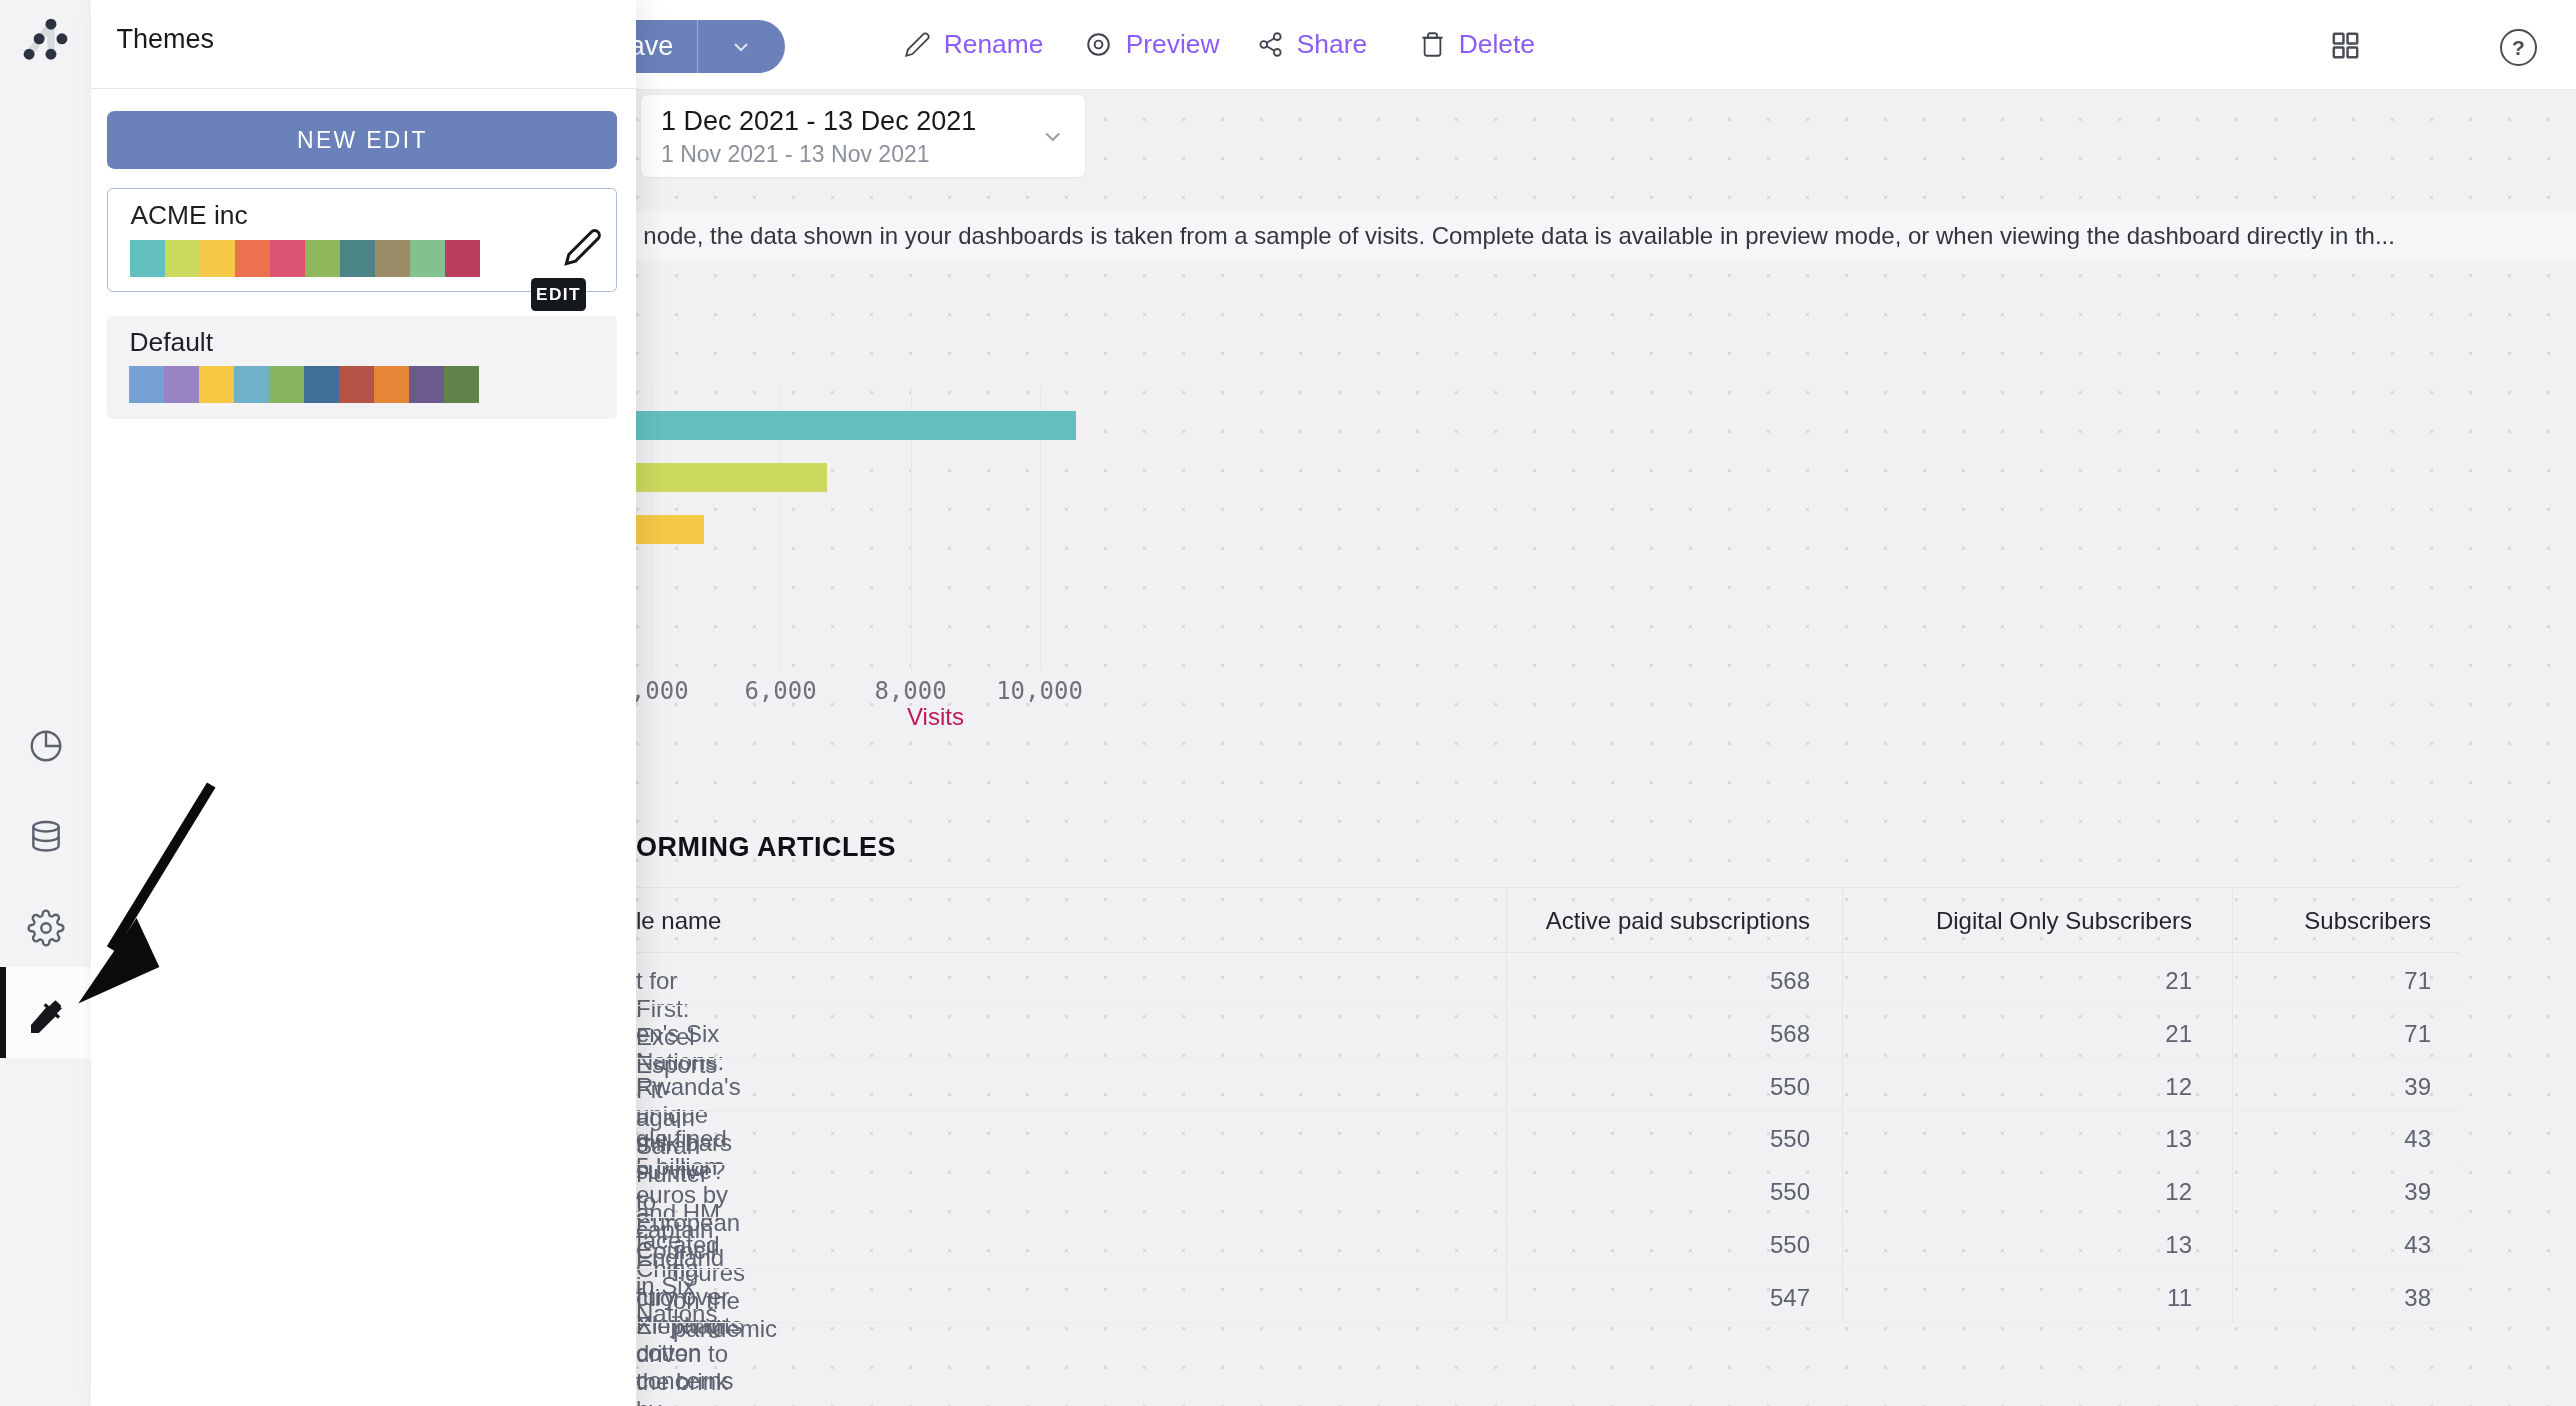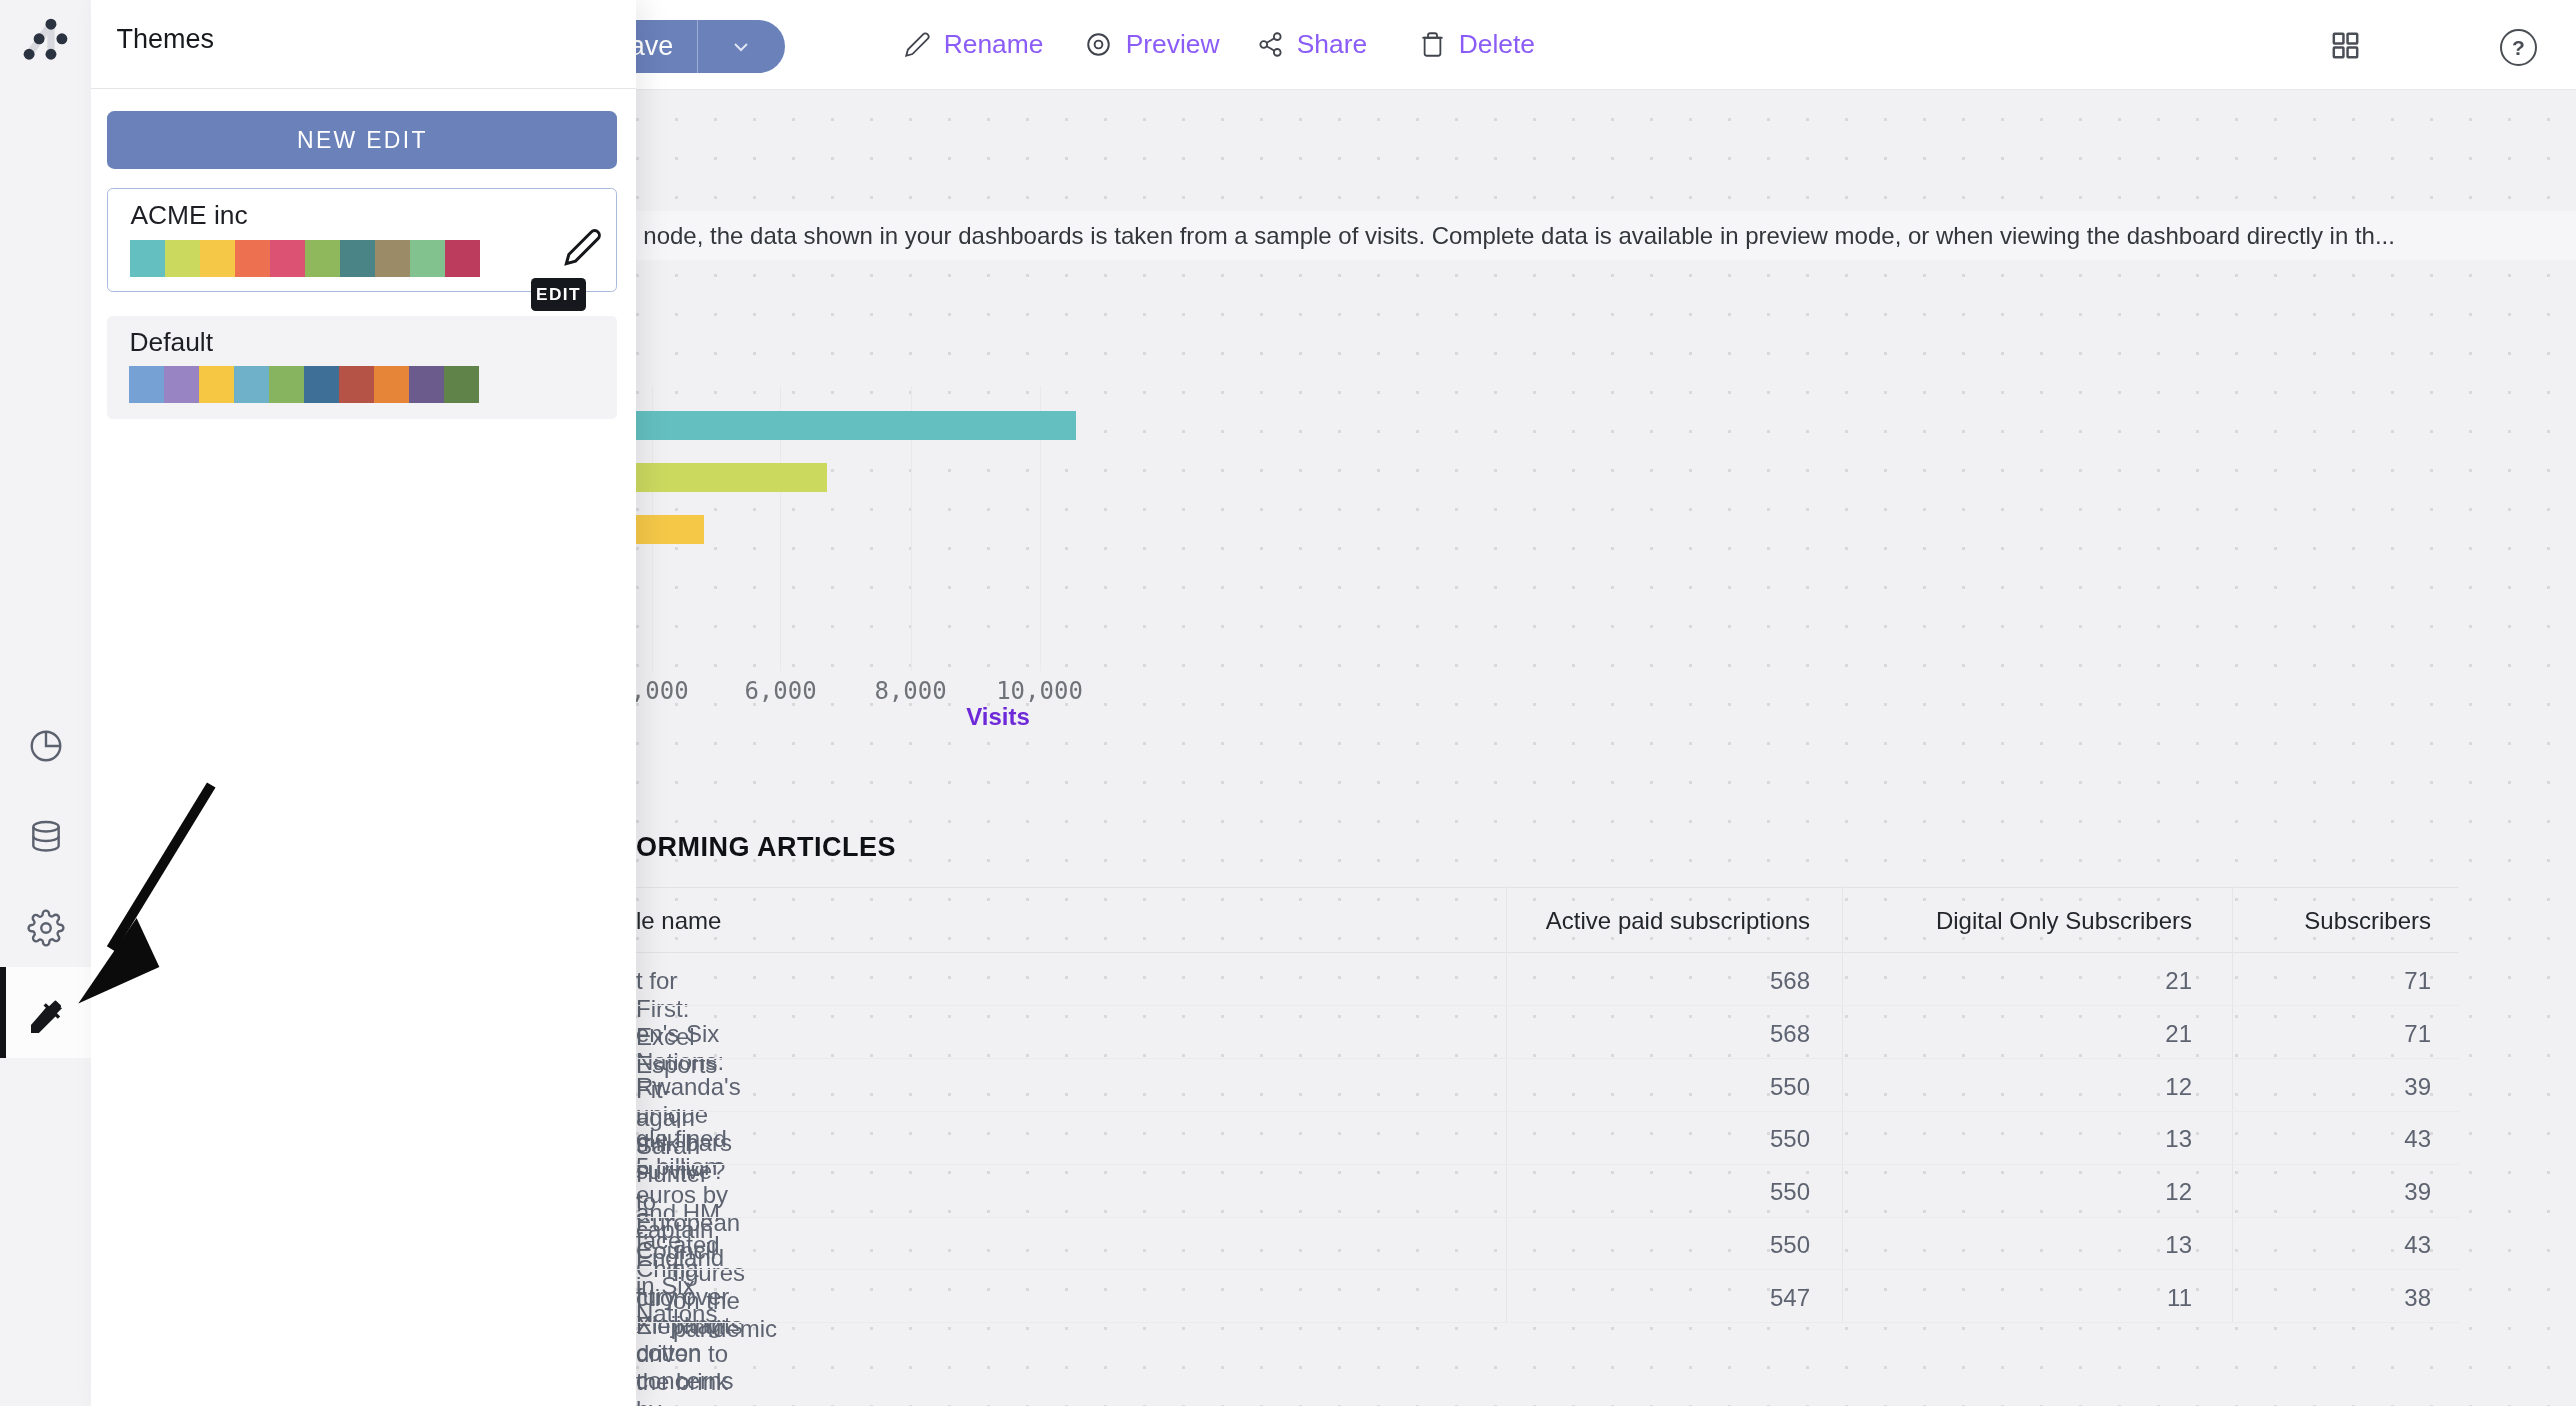--- a/index.html
+++ b/index.html
@@ -121,39 +121,46 @@
     <span>New</span>
     <span style="font-size:31px;color:#3a3d44;">+</span>
   </div>
 
   <div class="abs content"></div>
 
   <div class="abs banner">
     <span>node, the data shown in your dashboards is taken from a sample of visits. Complete data is available in preview mode, or when viewing the dashboard directly in th...</span>
   </div>
 
+  <div class="abs card date-card">
+    <span class="abs date-primary">1 Dec 2021 - 13 Dec 2021</span>
+    <span class="abs date-secondary">1 Nov 2021 - 13 Nov 2021</span>
+    <svg class="abs" style="left:399px;top:29px;" width="25.5" height="25.5" viewBox="0 0 24 24" fill="none" stroke="#9aa0a8" stroke-width="2">
+        <polyline points="6 9 12 15 18 9"></polyline>
+      </svg>
+  </div>
 
   <div class="abs card" style="left:510px;top:304px;width:603px;height:430px;">
     <div class="abs" style="left:0;top:66px;width:603px;height:0.9px;background:#e8e8ea;"></div>
   </div>
 
   <div class="abs gridv" style="left:652px;top:386px;height:285px;z-index:2;"></div>
   <div class="abs gridv" style="left:780px;top:386px;height:285px;z-index:2;"></div>
   <div class="abs gridv" style="left:911px;top:386px;height:285px;z-index:2;"></div>
   <div class="abs gridv" style="left:1040px;top:386px;height:285px;z-index:2;"></div>
   <div id="visits-bars" class="abs" style="left:0;top:0;z-index:3;">
       <div class="bar" style="top: 411px; width: 566px; background: rgb(100, 191, 192);"></div>
       <div class="bar" style="top: 463px; width: 317px; background: rgb(203, 217, 95);"></div>
       <div class="bar" style="top: 515px; width: 194px; background: rgb(245, 200, 72);"></div>
     </div>
   <div class="abs mono" style="left:616px;top:677px;width:73px;text-align:center;font-size:24px;z-index:2;">4,000</div>
   <div class="abs mono" style="left:744px;top:677px;width:73px;text-align:center;font-size:24px;z-index:2;">6,000</div>
   <div class="abs mono" style="left:874px;top:677px;width:73px;text-align:center;font-size:24px;z-index:2;">8,000</div>
   <div class="abs mono" style="left:994px;top:677px;width:91px;text-align:center;font-size:24px;z-index:2;">10,000</div>
-  <div class="abs" style="left:907px;top:703px;width:182px;text-align:center;font-size:24px;color:#6d28d9;z-index:2;font-weight:bold;">Visits</div>
+  <div class="abs" style="left:907px;top:703px;width:182px;text-align:left;font-size:24px;color:#be185d;z-index:2;">Visits</div>
 
   <div class="abs card" style="left:1224px;top:304px;width:981px;height:439px;">
     <div class="abs" style="left:37px;top:20px;font-size:27px;font-weight:bold;letter-spacing:0.5px;color:#0f1114;">VIDEO CONTENTS</div>
     <div class="abs" style="left:0;top:66px;width:981px;height:0.9px;background:#e8e8ea;"></div>
     <div class="abs" style="left:37px;top:95px;font-size:24.6px;color:#2f3237;">AV - Time spent</div>
 
     <div class="abs mono" style="left:27px;top:147px;width:119px;text-align:right;font-size:23px;">00:04:10</div>
     <div class="abs mono" style="left:27px;top:178px;width:119px;text-align:right;font-size:23px;">00:03:20</div>
     <div class="abs mono" style="left:27px;top:210px;width:119px;text-align:right;font-size:23px;">00:02:30</div>
     <div class="abs mono" style="left:27px;top:242px;width:119px;text-align:right;font-size:23px;">00:01:40</div>

